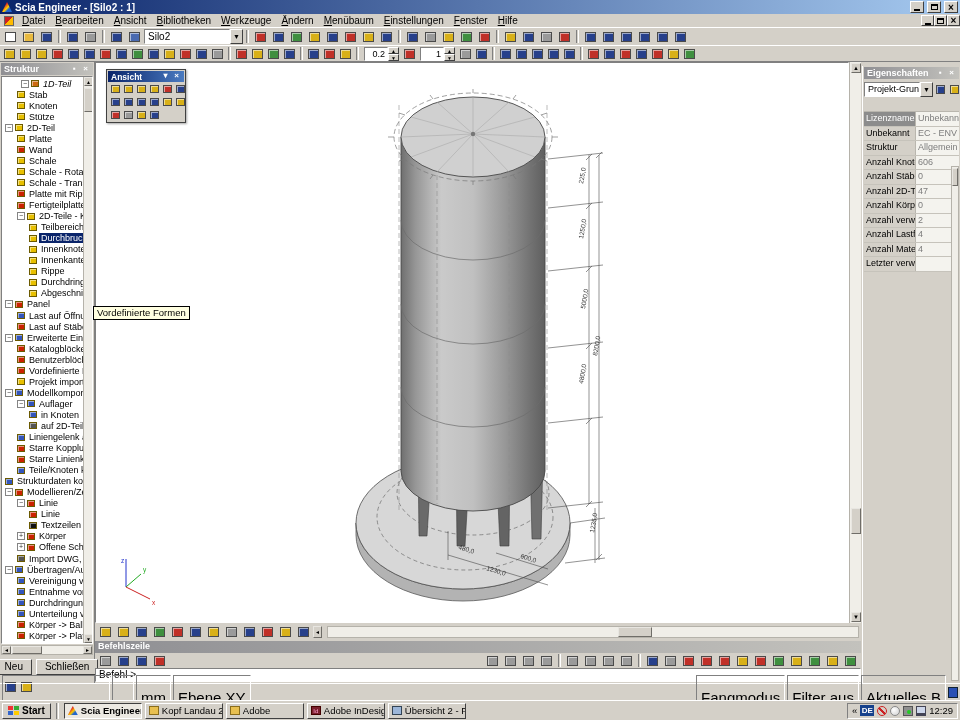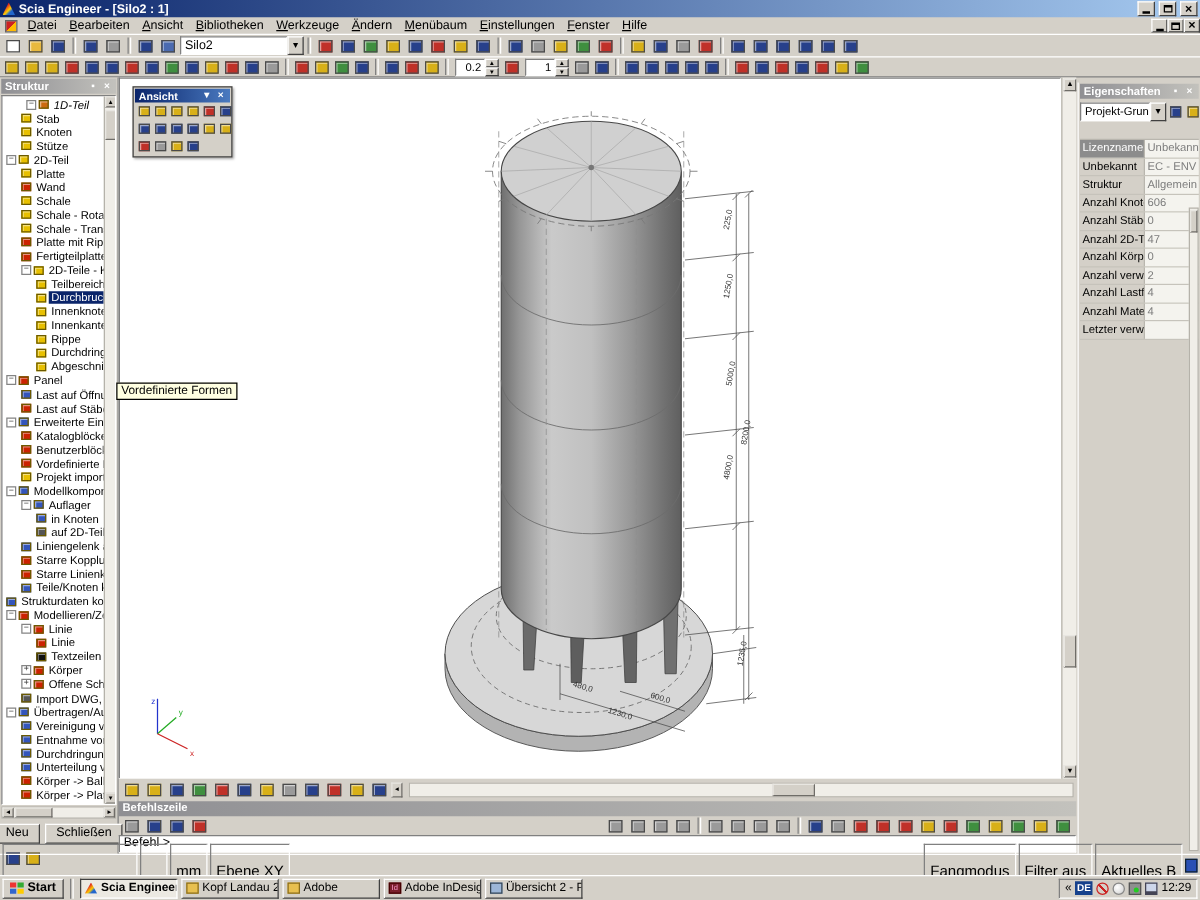--- a/index.html
+++ b/index.html
@@ -113,21 +113,21 @@
   .vpbottom .hthumb{top:0;height:10px;left:290px;width:34px}
   .cmdtitle{position:absolute;left:95px;top:641px;width:766px;height:12px;background:linear-gradient(90deg,#8f8f93,#c3c2bd);
     color:#fff;font-size:9px;font-weight:bold;line-height:11px;padding:0 3px}
   .cmdicons{position:absolute;left:95px;top:653px;width:766px;height:15px;display:flex;align-items:center;padding:0 2px;gap:1px}
   .cmdicons .gap{flex:1}
   .cmdinput{position:absolute;left:95px;top:668px;width:766px;height:14px;background:#fff;
     border:1px solid;border-color:#808080 #fff #fff #808080;font-size:10px;line-height:12px;padding:0 3px}
 
   
   .statusbar{position:absolute;left:0;top:683px;width:960px;height:17px;display:flex;align-items:center;gap:2px;padding:1px 2px;border-top:1px solid #fff}
-  .sseg{height:13px;border:1px solid;border-color:#808080 #fff #fff #808080;font-size:12px;line-height:11px;padding:16px 4px;white-space:nowrap;overflow:hidden}
+  .sseg{height:13px;border:1px solid;border-color:#808080 #fff #fff #808080;font-size:15px;line-height:11px;padding:16px 4px;white-space:nowrap;overflow:hidden}
   .sseg.grow{flex:1;border:none}
   .schip{width:10px;height:11px;background:#2a50b4;border:1px solid #123}
 
   
   .taskbar{position:absolute;left:0;top:700px;width:960px;height:20px;background:#d4d0c8;border-top:1px solid #fff;
     display:flex;align-items:center;gap:3px;padding:0 2px}
   .startbtn{display:flex;align-items:center;gap:3px;height:16px;padding:0 5px;font-weight:bold;font-size:10px}
   .winflag{display:grid;grid-template-columns:5px 5px;grid-template-rows:4px 4px;gap:1px}
   .winflag b{display:block}
   .task{display:flex;align-items:center;gap:3px;width:78px;height:16px;padding:0 3px;font-size:9.5px;white-space:nowrap;overflow:hidden}

